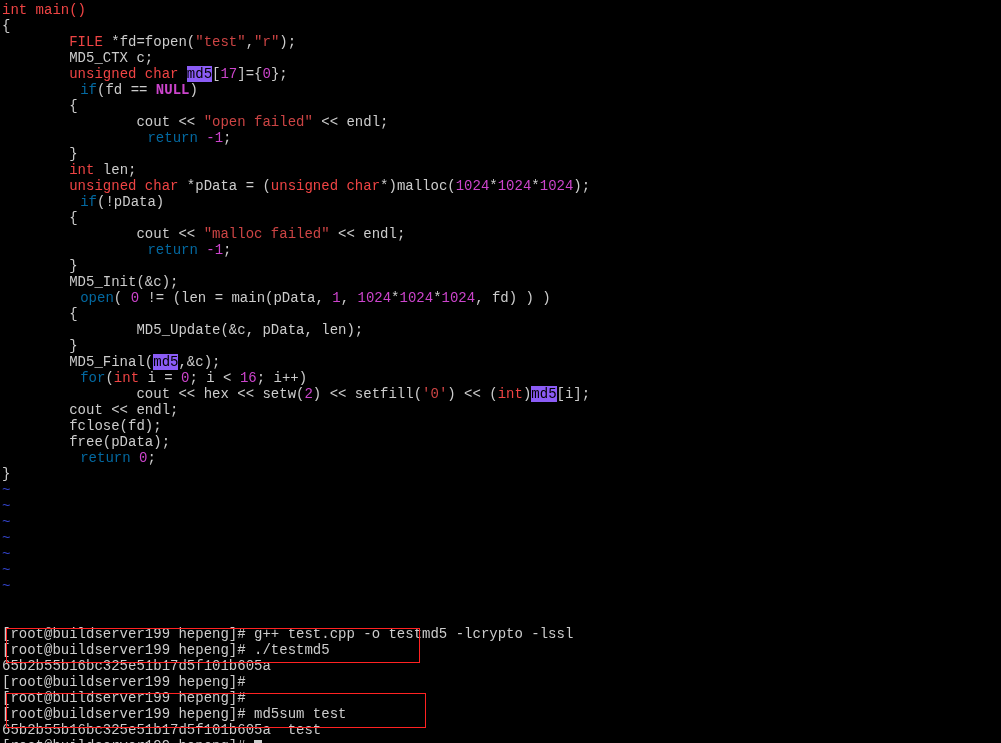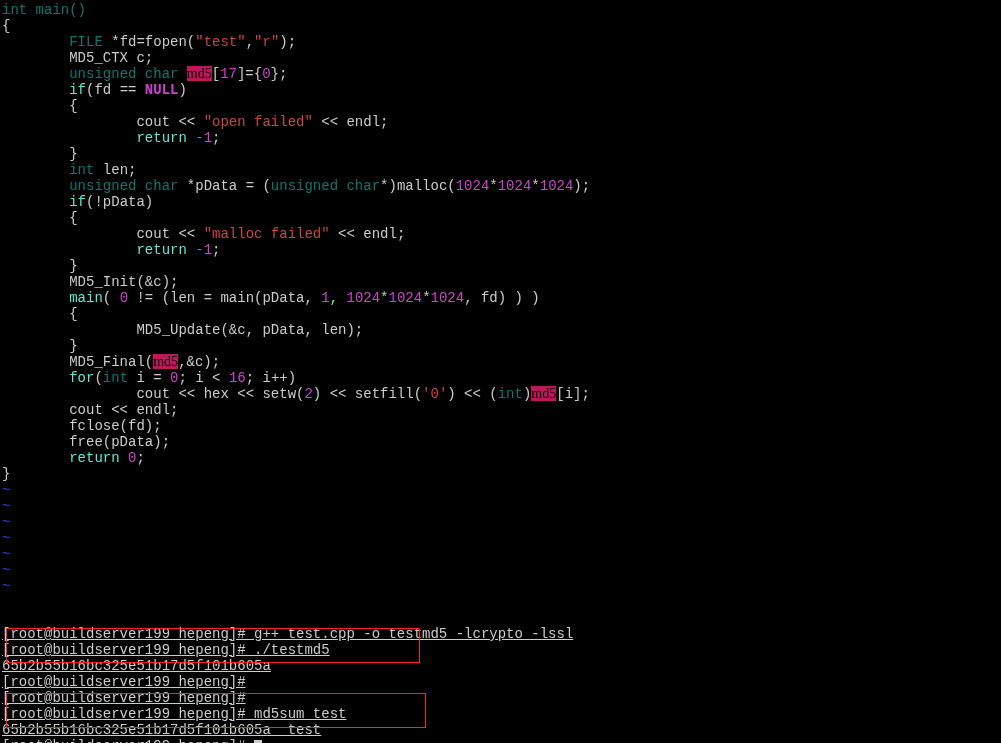--- a/index.html
+++ b/index.html
@@ -13,29 +13,29 @@
       width: 1001px;
       height: 743px;
       overflow: hidden;
     }
     pre {
       margin: 0;
       padding: 2px;
       font-family: inherit;
       white-space: pre;
     }
-    .kw { color: #0f766e; }           
-    .kw-y { color: #5eead4; }         
+    .kw { color: #ef4444; }           
+    .kw-y { color: #0369a1; margin-left: 11px; }         
     .str { color: #cc4444; }          
     .num { color: #cc44cc; }          
     .const { color: #cc44cc; font-weight: bold; }        
-    .hl { background: #be185d; color: #000; font-family: Liberation Serif, serif; } 
+    .hl { background: #8b5cf6; color: #000; } 
     .tilde { color: #3344cc; }        
     .empty-line { display: block; height: 16px; }
-    .term-line { color: #ccc; white-space: pre; text-decoration: underline; }
+    .term-line { color: #ccc; white-space: pre; }
     .box1 {
       position: absolute;
       border: 1px solid #ff2222;
       left: 6px;
       top: 628px;
       width: 412px;
       height: 33px;
       pointer-events: none;
     }
     .box2 {
@@ -69,21 +69,21 @@
 <span><span>                </span><span class="kw-y">return </span><span class="num">-1</span><span>;</span></span>
 <span>        }</span>
 <span><span>        </span><span class="kw">int</span><span> len;</span></span>
 <span><span>        </span><span class="kw">unsigned char </span><span>*pData = (</span><span class="kw">unsigned char</span><span>*)malloc(</span><span class="num">1024</span><span>*</span><span class="num">1024</span><span>*</span><span class="num">1024</span><span>);</span></span>
 <span><span>        </span><span class="kw-y">if</span><span>(!pData)</span></span>
 <span>        {</span>
 <span><span>                cout &lt;&lt; </span><span class="str">"malloc failed"</span><span> &lt;&lt; endl;</span></span>
 <span><span>                </span><span class="kw-y">return </span><span class="num">-1</span><span>;</span></span>
 <span>        }</span>
 <span>        MD5_Init(&amp;c);</span>
-<span><span>        </span><span class="kw-y">main</span><span>( </span><span class="num">0</span><span> != (len = main(pData, </span><span class="num">1</span><span>, </span><span class="num">1024</span><span>*</span><span class="num">1024</span><span>*</span><span class="num">1024</span><span>, fd) ) )</span></span>
+<span><span>        </span><span class="kw-y">open</span><span>( </span><span class="num">0</span><span> != (len = main(pData, </span><span class="num">1</span><span>, </span><span class="num">1024</span><span>*</span><span class="num">1024</span><span>*</span><span class="num">1024</span><span>, fd) ) )</span></span>
 <span>        {</span>
 <span>                MD5_Update(&amp;c, pData, len);</span>
 <span>        }</span>
 <span><span>        MD5_Final(</span><span class="hl">md5</span><span>,&amp;c);</span></span>
 <span><span>        </span><span class="kw-y">for</span><span>(</span><span class="kw">int</span><span> i = </span><span class="num">0</span><span>; i &lt; </span><span class="num">16</span><span>; i++)</span></span>
 <span><span>                cout &lt;&lt; hex &lt;&lt; setw(</span><span class="num">2</span><span>) &lt;&lt; setfill(</span><span class="str">'0'</span><span>) &lt;&lt; (</span><span class="kw">int</span><span>)</span><span class="hl">md5</span><span>[i];</span></span>
 <span>        cout &lt;&lt; endl;</span>
 <span>        fclose(fd);</span>
 <span>        free(pData);</span>
 <span><span>        </span><span class="kw-y">return </span><span class="num">0</span><span>;</span></span>

